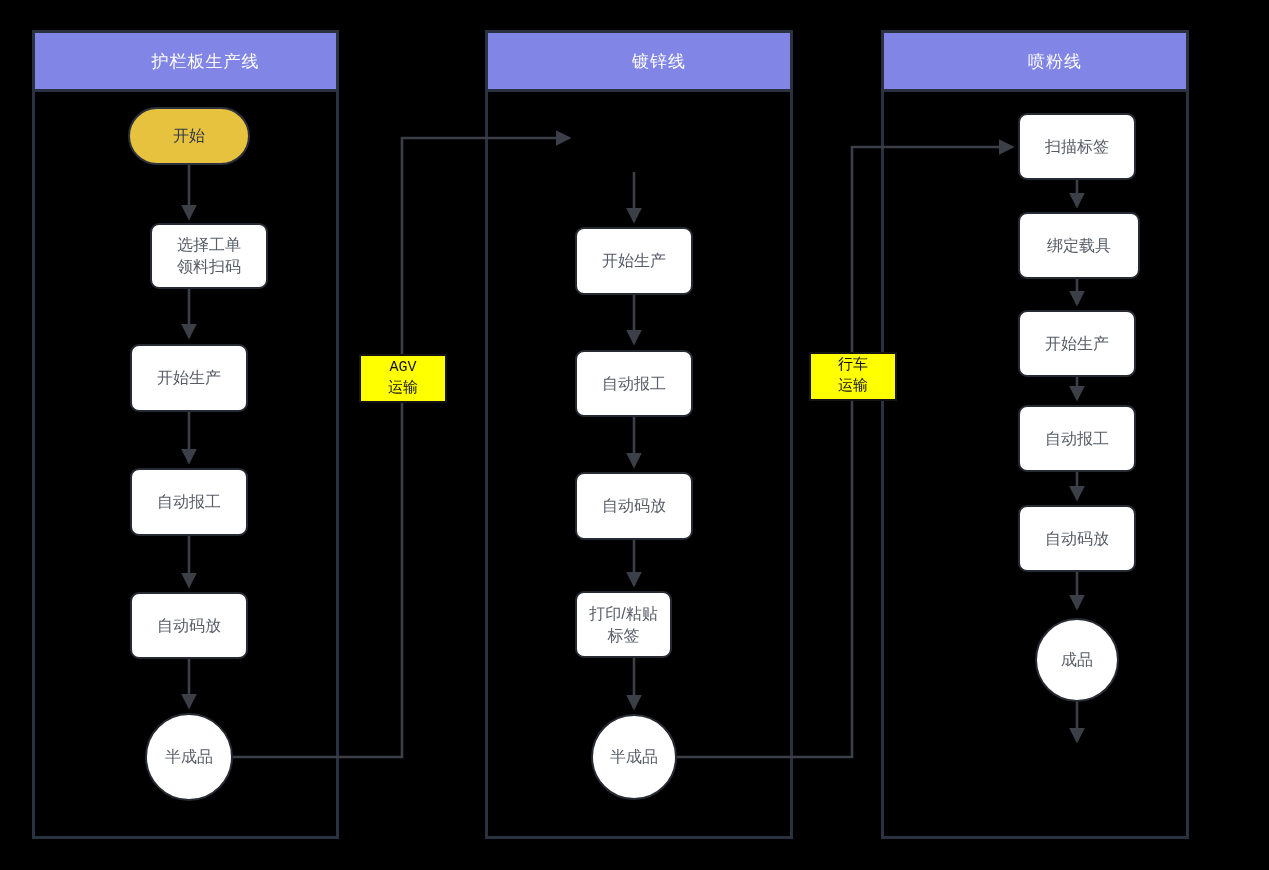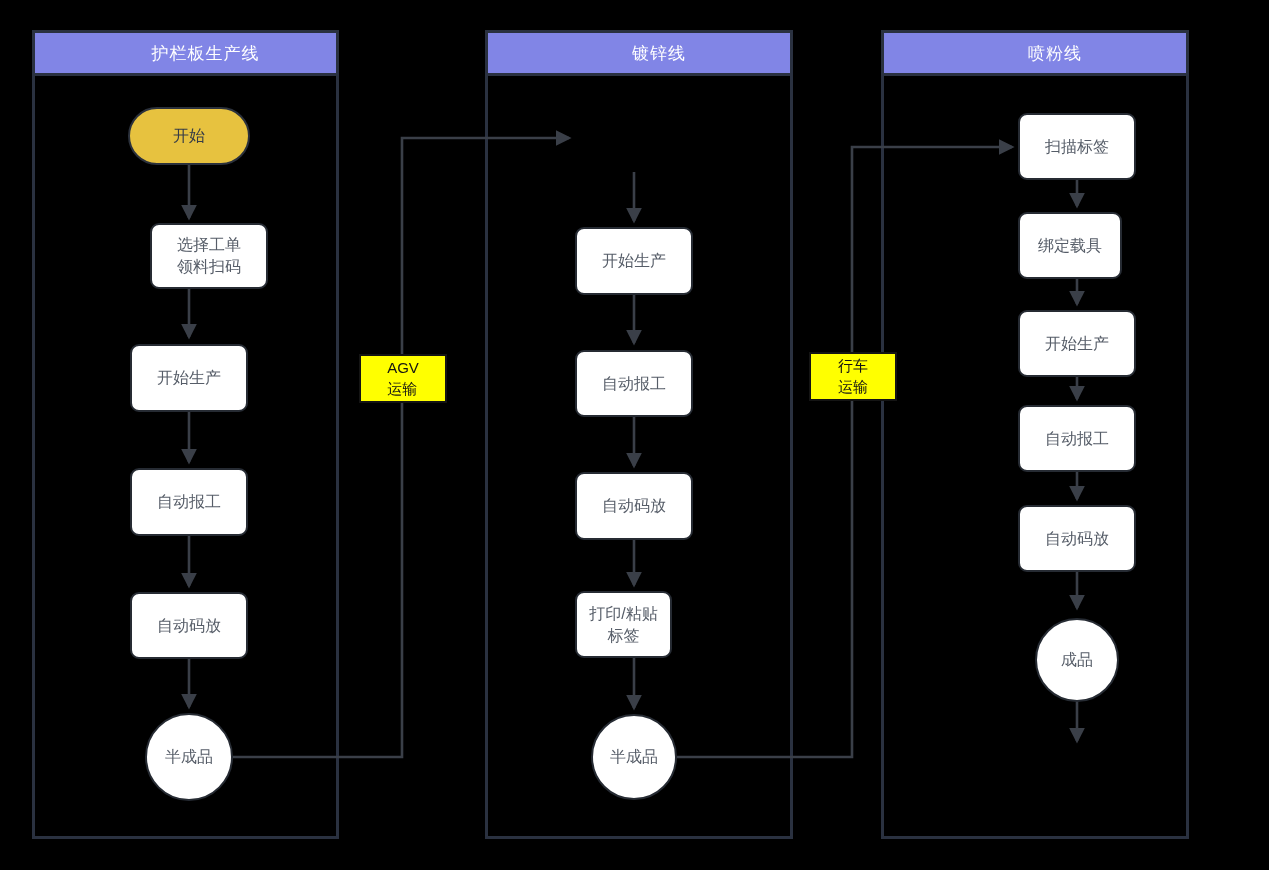--- a/index.html
+++ b/index.html
@@ -1,38 +1,38 @@
 <!DOCTYPE html>
 <html style="--background: #000000; --laneHeaderBg: #8185E6; --laneHeaderText: #FFFFFF; --laneBorder: #2A3140; --nodeBg: #FFFFFF; --nodeBorder: #262B33; --nodeText: #565D68; --terminalBg: #E7C23F; --terminalBorder: #2B313C; --terminalText: #363C47; --transportBg: #FFFF00; --transportBorder: #141414; --transportText: #141414; --connector: #3A3F48;"><head>
 <meta charset="utf-8">
 <style>
   html,body{margin:0;padding:0;background:#000;}
   body{font-family:"Liberation Sans","DejaVu Sans",sans-serif;}
   #canvas{position:relative;width:1269px;height:870px;background:var(--background,#000);overflow:hidden;}
 
   .lane{position:absolute;top:30px;height:809px;border:3px solid var(--laneBorder);box-sizing:border-box;z-index:1;}
-  .lane-header{position:absolute;left:-3px;top:-3px;right:-3px;height:46px;
+  .lane-header{position:absolute;left:-3px;top:-3px;right:-3px;height:62px;
     background:var(--laneHeaderBg);border:3px solid var(--laneBorder);box-sizing:border-box;
     color:var(--laneHeaderText);font-size:17px;display:flex;align-items:center;justify-content:center;
     letter-spacing:1px;padding-left:40px;}
 
   .connector-layer{position:absolute;left:0;top:0;z-index:2;}
   .edge{stroke:var(--connector);stroke-width:2.6;fill:none;}
   .arrowhead{fill:var(--connector);}
 
   .node{position:absolute;box-sizing:border-box;display:flex;align-items:center;justify-content:center;
     text-align:center;white-space:pre-line;z-index:3;font-size:16px;line-height:1.35;}
   .node.box{background:var(--nodeBg);border:2px solid var(--nodeBorder);border-radius:9px;color:var(--nodeText);}
   .node.circle{background:var(--nodeBg);border:2.5px solid var(--nodeBorder);border-radius:50%;color:var(--nodeText);}
   .node.terminal{background:var(--terminalBg);border:2.5px solid var(--terminalBorder);color:var(--terminalText);}
 
   .transport{position:absolute;box-sizing:border-box;background:var(--transportBg);
     border:2px solid var(--transportBorder);color:var(--transportText);z-index:4;
-    display:flex;align-items:center;justify-content:center;text-align:left;
-    white-space:pre-line;font-size:15px;line-height:1.35;}
+    display:flex;align-items:center;justify-content:center;text-align:center;
+    white-space:pre-line;font-size:15px;line-height:1.35;font-family:Liberation Mono, monospace;}
 </style>
 </head>
 <body>
 
 <div id="canvas">
 
   <section class="lane" style="left:32px;width:307px;">
     <header class="lane-header">护栏板生产线</header>
   </section>
   <section class="lane" style="left:485px;width:308px;">
@@ -82,21 +82,21 @@
   <div class="node circle" style="left:145px;top:713px;width:88px;height:88px;">半成品</div>
 
   <div class="node box" style="left:575px;top:227px;width:118px;height:68px;">开始生产</div>
   <div class="node box" style="left:575px;top:350px;width:118px;height:67px;">自动报工</div>
   <div class="node box" style="left:575px;top:472px;width:118px;height:68px;">自动码放</div>
   <div class="node box" style="left:575px;top:591px;width:97px;height:67px;">打印/粘贴
 标签</div>
   <div class="node circle" style="left:591px;top:714px;width:86px;height:86px;">半成品</div>
 
   <div class="node box" style="left:1018px;top:113px;width:118px;height:67px;">扫描标签</div>
-  <div class="node box" style="left:1018px;top:212px;width:104px;height:67px;">绑定载具</div>
+  <div class="node box" style="left:1018px;top:212px;width:122px;height:67px;">绑定载具</div>
   <div class="node box" style="left:1018px;top:310px;width:118px;height:67px;">开始生产</div>
   <div class="node box" style="left:1018px;top:405px;width:118px;height:67px;">自动报工</div>
   <div class="node box" style="left:1018px;top:505px;width:118px;height:67px;">自动码放</div>
   <div class="node circle" style="left:1035px;top:618px;width:84px;height:84px;">成品</div>
 
   <div class="transport" style="left:359px;top:354px;width:88px;height:49px;">AGV
 运输</div>
   <div class="transport" style="left:809px;top:352px;width:88px;height:49px;">行车
 运输</div>
 

